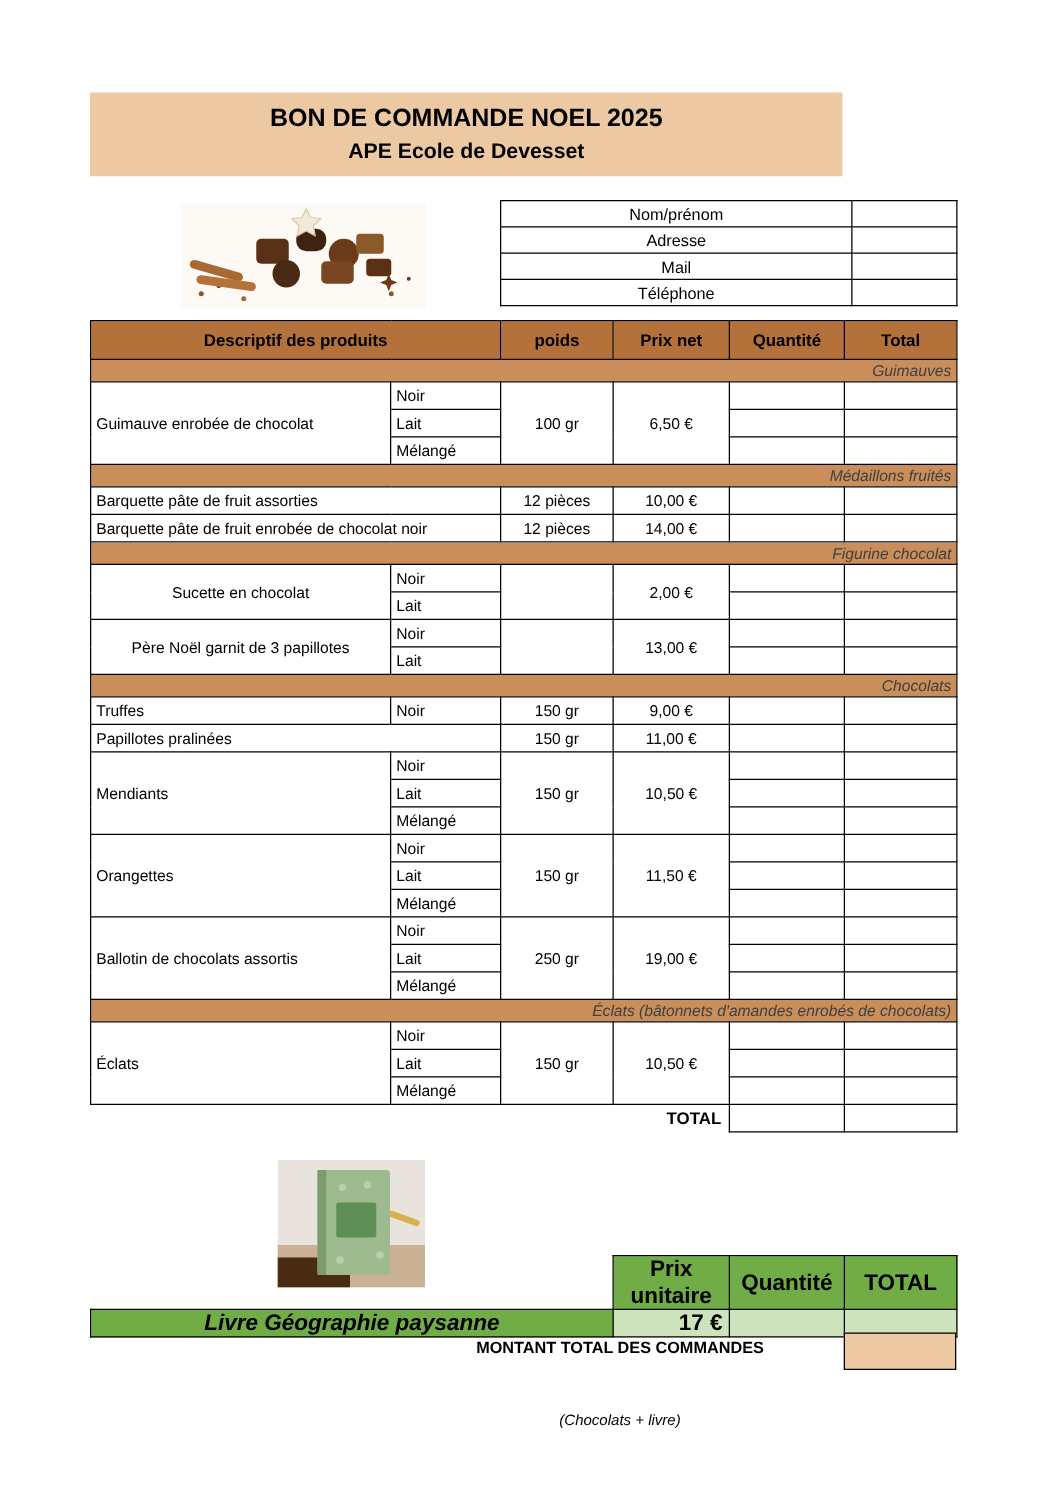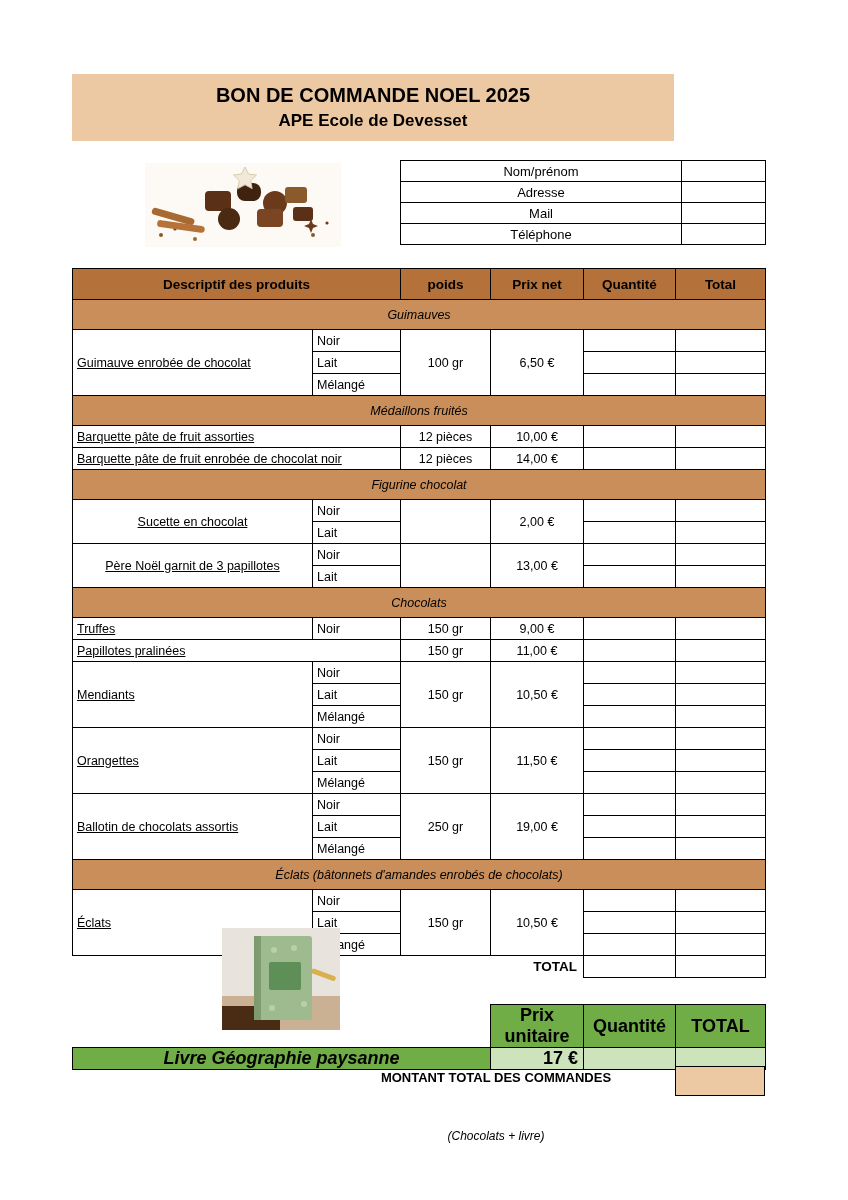--- a/index.html
+++ b/index.html
@@ -19,27 +19,27 @@
   .choc-photo { position:absolute; left:145px; top:163px; width:196px; height:84px; }
   .book-photo { position:absolute; left:222px; top:928px; width:118px; height:102px; }
 
   
   .contact-table { position:absolute; left:400px; top:160px; border-collapse:collapse; table-layout:fixed; }
   .contact-table td { border:1px solid #000; height:21px; font-size:13px; background:#fff; }
   .contact-table td.label { width:281px; text-align:center; }
   .contact-table td.value { width:84px; }
 
   
-  .order-table { position:absolute; left:72px; top:268px; width:693px;
+  .order-table { position:absolute; left:72px; top:256px; width:693px;
                  border-collapse:collapse; table-layout:fixed; }
   .order-table th, .order-table td { border:1px solid #000; padding:0 4px; overflow:hidden; white-space:nowrap; }
   .order-table tr.thead th { background:#b4713a; font-weight:bold; font-size:13.5px; height:31px; text-align:center; }
-  .order-table tr.section td { background:#c98e59; color:#000000; font-style:italic; font-size:12.5px; height:30px; text-align:center; }
+  .order-table tr.section td { background:#c98e59; color:#404040; font-style:italic; font-size:12.5px; height:18px; text-align:right; }
   .order-table td { height:22px; font-size:12.5px; background:#fff; }
-  .order-table td.name { text-align:left;text-decoration:underline; }
+  .order-table td.name { text-align:left; }
   .order-table td.name.center { text-align:center;margin-top:44px; }
   .order-table td.variant { text-align:left; }
   .order-table td.poids, .order-table td.prix { text-align:center; }
   .order-table td.qty, .order-table td.tot { background:#fff; }
   .order-table tr.total-row td.total-label { border:none; background:transparent; font-weight:bold; font-size:13.5px; text-align:right; padding-right:6px; }
 
   
   .book-table { position:absolute; left:72px; top:1004px; border-collapse:collapse; table-layout:fixed; }
   .book-table th, .book-table td { height:22px; font-size:18px; }
   .book-table th { background:#70ad47; border:1px solid #000; font-weight:bold; text-align:center; }

